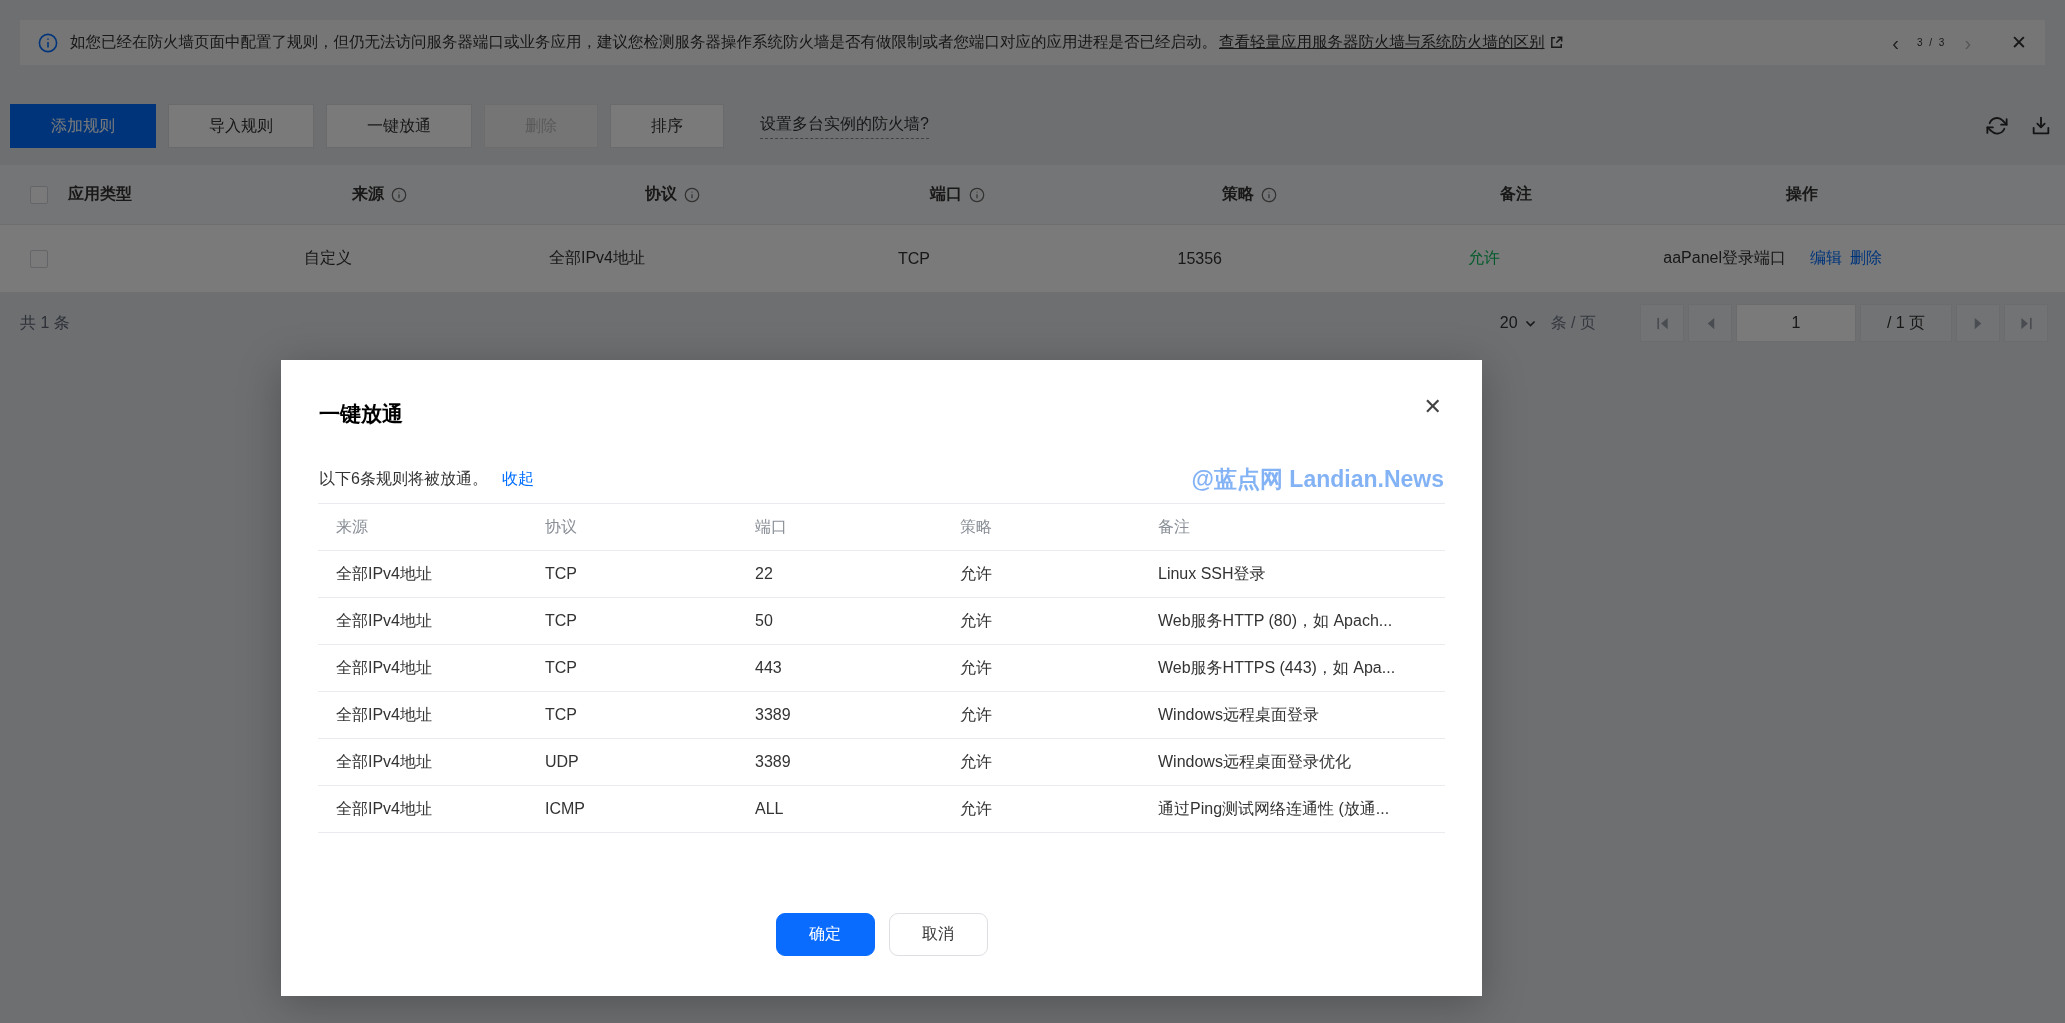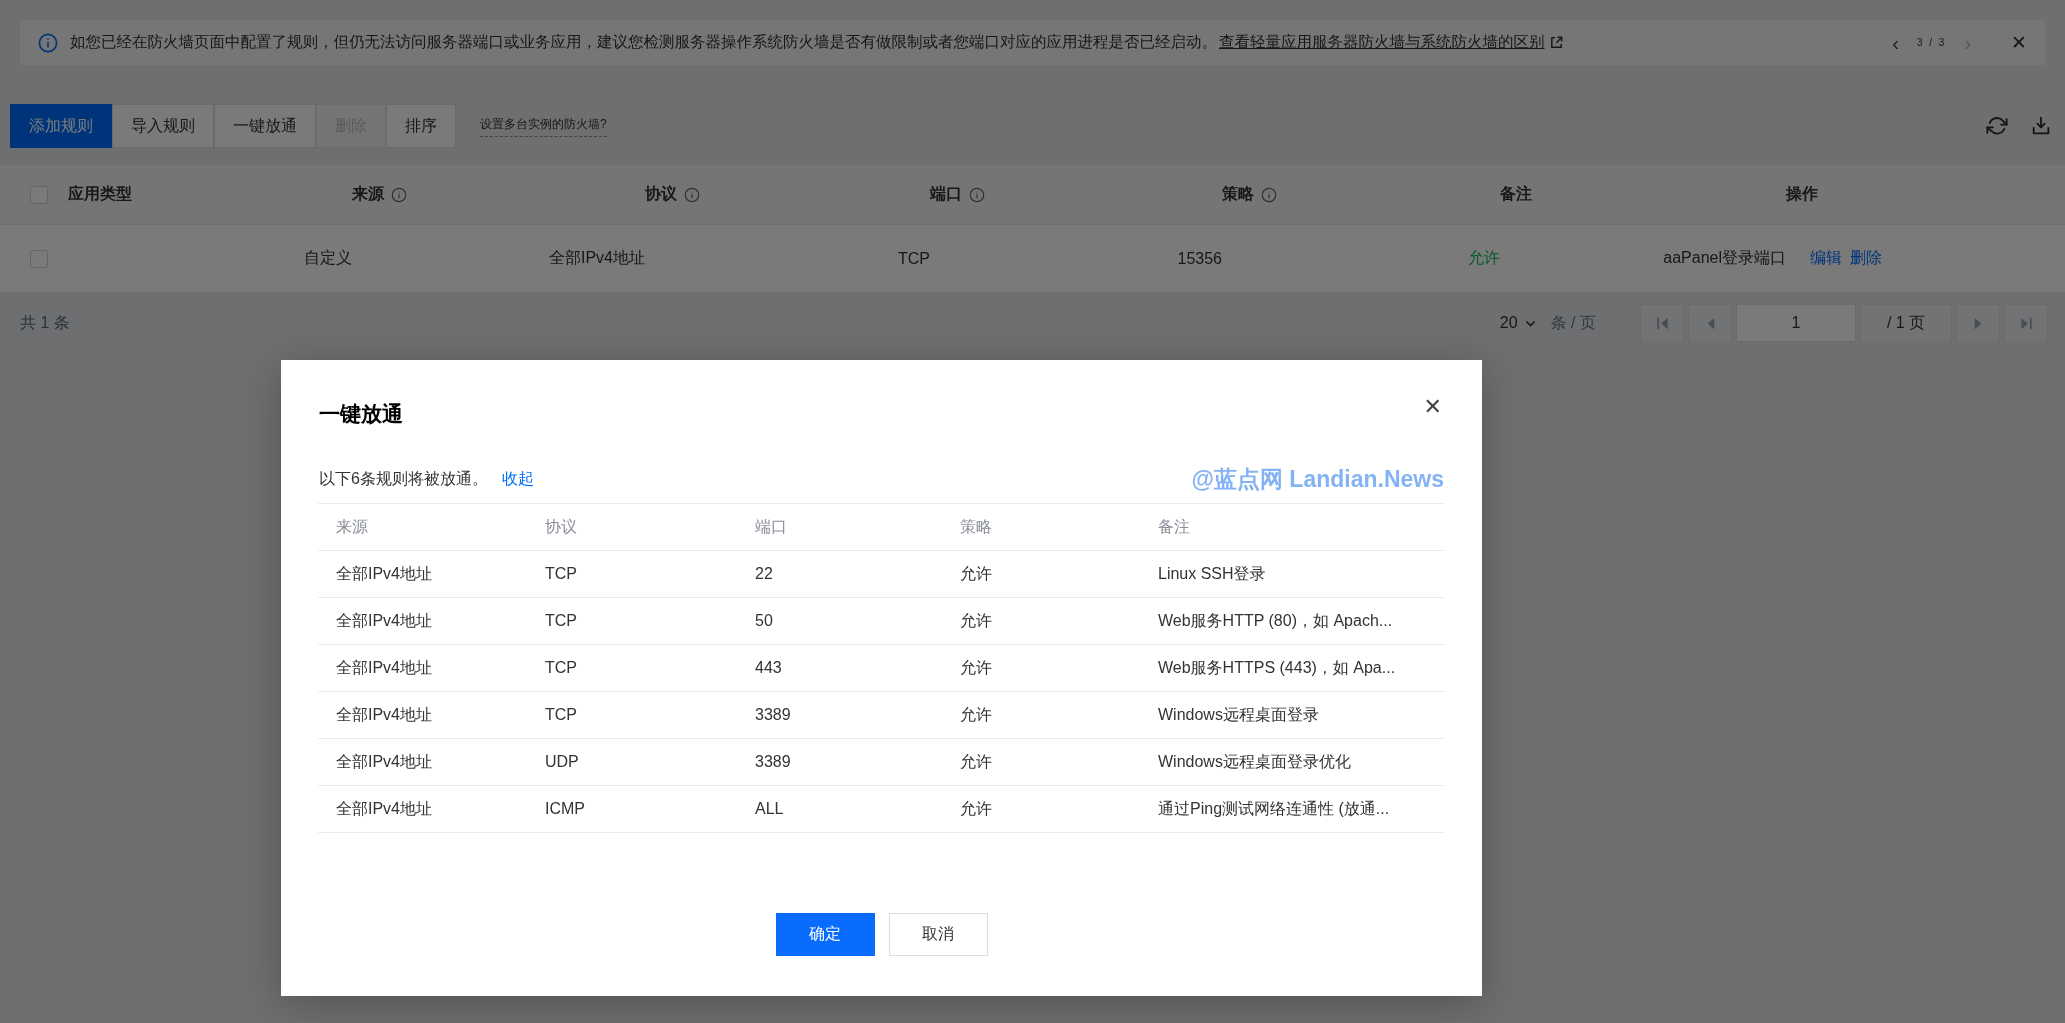--- a/index.html
+++ b/index.html
@@ -17,24 +17,24 @@
   .ext-icon { display:inline-flex; margin-left:4px; vertical-align:-2px; color:#333; }
   .banner-right { margin-left:auto; display:flex; align-items:center; gap:14px; }
   .pager-chevron { font-size:20px; line-height:1; color:#444; cursor:pointer; padding:0 4px; }
   .pager-chevron.disabled { color:#b5b5b5; cursor:default; }
   .banner-pages { font-size:10px; color:#333; letter-spacing:2px; }
   .banner-close { font-size:19px; color:#333; cursor:pointer; margin-left:22px; }
 
   
   .toolbar { position:absolute; left:10px; top:104px; right:13px; height:44px; display:flex; align-items:center; }
   .btn { height:44px; display:inline-flex; align-items:center; justify-content:center;
-    font-size:16px; padding:0 18px; border:1px solid #dcdee2; background:#fff; color:#333; cursor:pointer; margin-right:0; }
+    font-size:16px; padding:0 40px; border:1px solid #dcdee2; background:#fff; color:#333; cursor:pointer; margin-right:12px; }
   .btn.primary { background:#006eff; border-color:#006eff; color:#fff; }
   .btn.disabled { color:#bcbcbc; background:#f5f5f5; border-color:#e4e4e4; cursor:default; }
-  .toolbar-help { font-size:12px; color:#333; margin-left:24px; padding-bottom:3px;
+  .toolbar-help { font-size:16px; color:#333; margin-left:24px; padding-bottom:3px;
     border-bottom:1px dashed #8a8a8a; cursor:pointer; }
   .toolbar-icons { margin-left:auto; display:flex; align-items:center; gap:22px; color:#2b2b2b; }
   .tool-icon { width:22px; height:22px; cursor:pointer; display:flex; }
 
   
   .grid-row { display:grid; grid-template-columns:38px 284px 293px 285px 292px 278px 286px 1fr;
     align-items:center; padding-left:30px;text-align:right; }
   .m-table { position:absolute; left:0; right:0; top:165px; }
   .m-head { height:60px; background:#f3f4f7; border-bottom:1px solid #e4e6ea; font-size:16px; font-weight:700; color:#333; }
   .m-body-row { height:68px; background:#fff; border-bottom:1px solid #e9ebee; font-size:16px; color:#333; }
@@ -70,21 +70,21 @@
   .watermark { margin-left:auto; font-size:23px; font-weight:600; color:#84b3f5; }
 
   .d-table { position:absolute; left:37px; top:143px; width:1127px; border-top:1px solid #e9ebee; }
   .d-row { display:grid; grid-template-columns:209px 210px 205px 198px 1fr; align-items:center;
     padding-left:18px; height:47px; border-bottom:1px solid #e9ebee; font-size:16px; }
   .d-row.head { color:#8a8f97; }
   .d-row.data { color:#333; }
   .d-remark { white-space:nowrap; overflow:hidden; padding-right:6px; }
 
   .modal-actions { position:absolute; left:0; right:0; top:553px; display:flex; justify-content:center; gap:14px; }
-  .mbtn { width:99px; height:43px; font-size:16px; display:flex; align-items:center; justify-content:center; cursor:pointer; }
+  .mbtn { width:99px; height:43px; font-size:16px; display:flex; align-items:center; justify-content:center; cursor:pointer;border-radius:9px; }
   .mbtn.confirm { background:#0a6cff; color:#fff; border:1px solid #0a6cff; }
   .mbtn.cancel { background:#fff; color:#333; border:1px solid #dcdee2; }
 
   svg { display:block; }
 </style>
 </head>
 <body>
 
 <div class="page">
 

